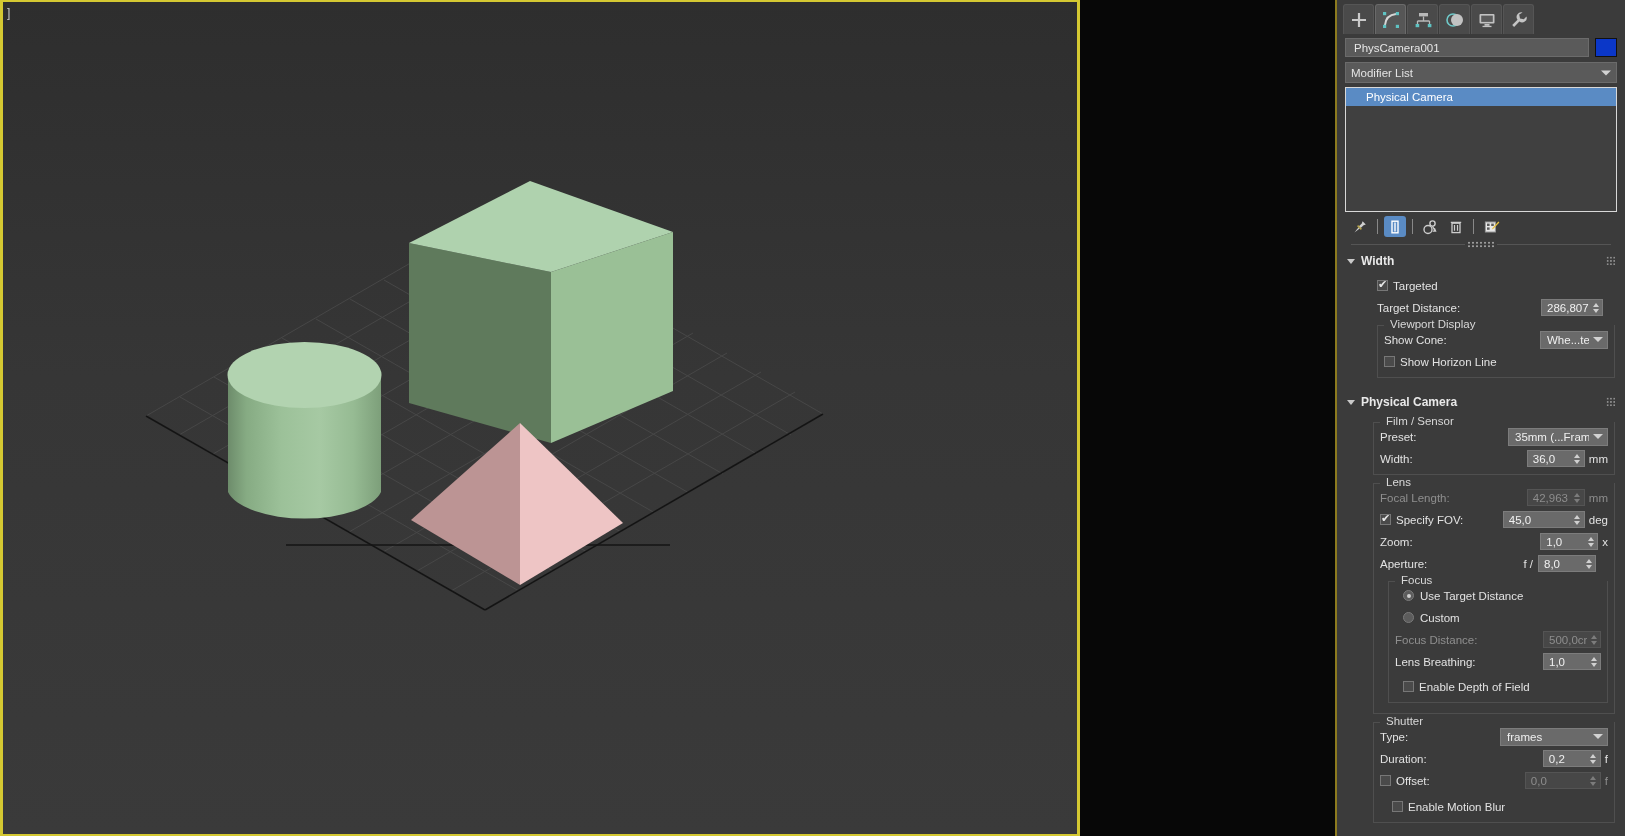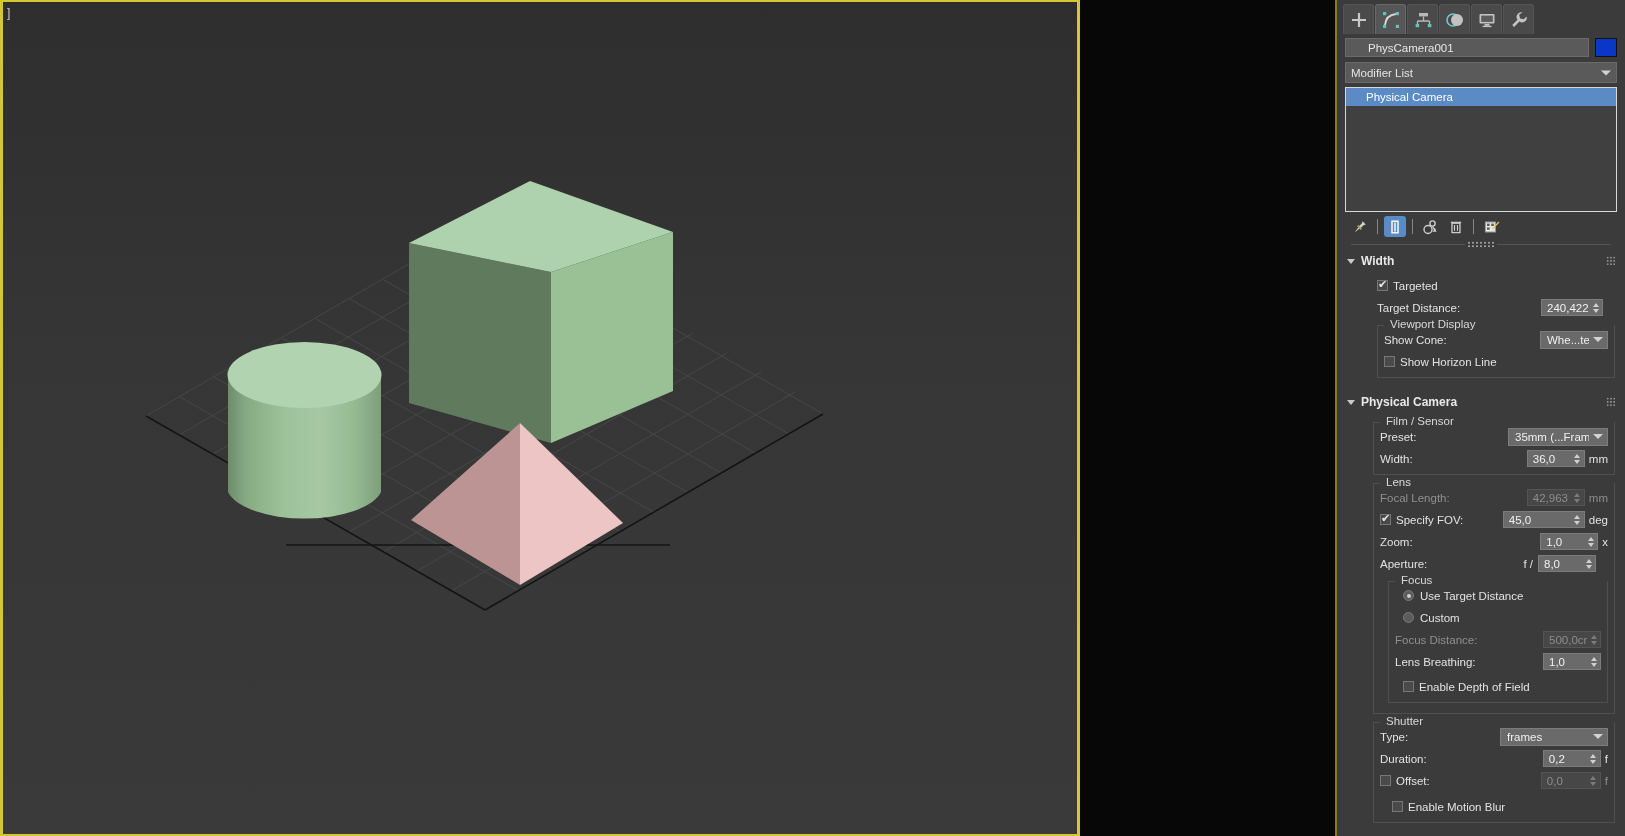--- a/index.html
+++ b/index.html
@@ -54,21 +54,21 @@
     display:flex; align-items:center; justify-content:center;
     border-radius:3px 3px 0 0;
   }
   .tabbtn.active{ background:#565656; border-color:#6a6a6a; }
   .tabbtn svg{ display:block; }
 
   
   #namerow{ display:flex; align-items:center; padding:4px 8px 3px 8px; gap:6px; }
   #objname{
     flex:1; height:19px; background:#5a5a5a; border:1px solid #6b6b6b;
-    color:#e6e6e6; font-size:11.5px; padding:0 22px; line-height:17px;
+    color:#e6e6e6; font-size:11.5px; padding:0 8px; line-height:17px;
     outline:none;
   }
   #colorswatch{ width:22px; height:19px; background:#0b37c8; border:1px solid #111; }
 
   
   #modlistrow{ padding:2px 8px 3px 8px; }
   #modlist{
     height:21px; background:#5a5a5a; border:1px solid #6b6b6b;
     display:flex; align-items:center; padding:0 5px;
     color:#e3e3e3; font-size:11.5px; position:relative;
@@ -387,21 +387,21 @@
 
           <div class="row" style="padding-left:30px;">
             <span class="cb checked"></span>
             <span class="lbl">Targeted</span>
           </div>
 
           <div class="row" style="padding-left:30px;">
             <span class="lbl">Target Distance:</span>
             <span class="spacer"></span>
             <div class="field" style="width:62px;">
-              <span class="val">240,422</span>
+              <span class="val">286,807</span>
               <span class="spin">
                   <i class="up"></i>
                   <i class="dn"></i>
                 </span>
             </div>
             <span style="width:12px;"></span>
           </div>
 
           <div class="grp" style="margin-left:30px;">
             <span class="glabel">Viewport Display</span>
@@ -581,21 +581,21 @@
                     <i class="dn"></i>
                   </span>
               </div>
               <span class="unit">f</span>
             </div>
 
             <div class="row">
               <span class="cb"></span>
               <span class="lbl">Offset:</span>
               <span class="spacer"></span>
-              <div class="field dim" style="width:60px;">
+              <div class="field dim" style="width:76px;">
                 <span class="val">0,0</span>
                 <span class="spin">
                     <i class="up"></i>
                     <i class="dn"></i>
                   </span>
               </div>
               <span class="unit dim">f</span>
             </div>
 
             <div class="row" style="margin-top:7px;padding-left:12px;">

